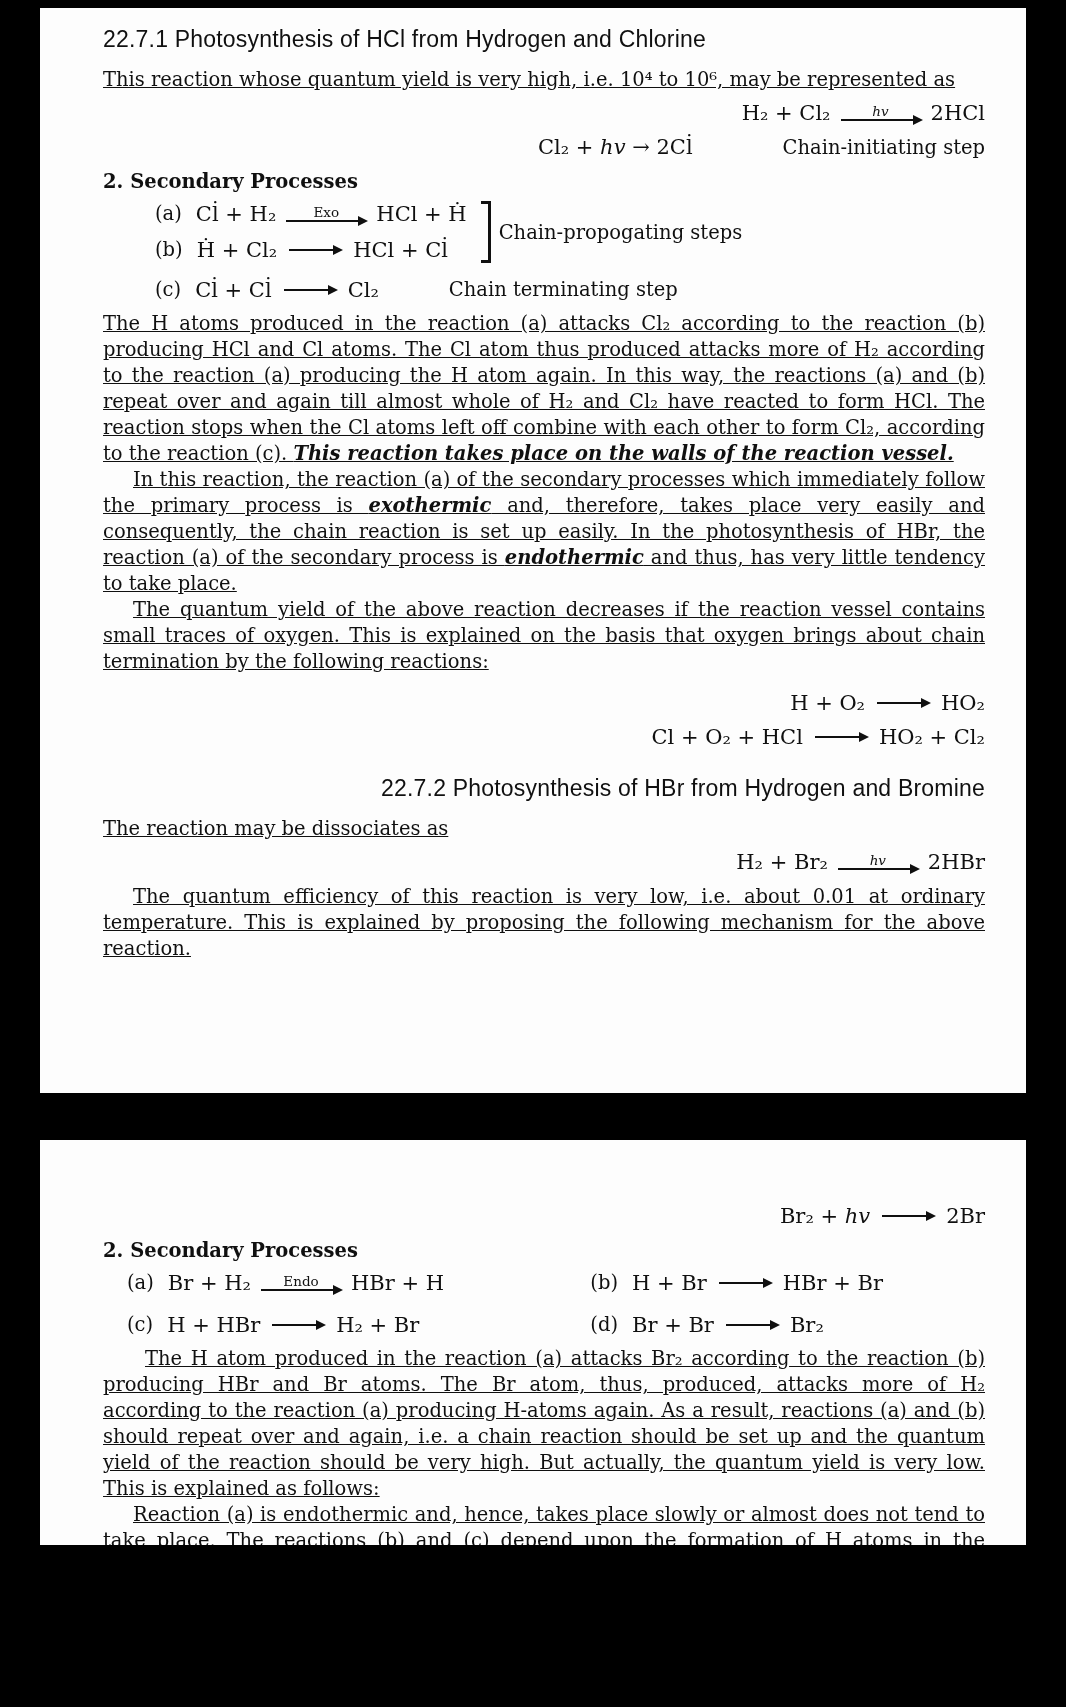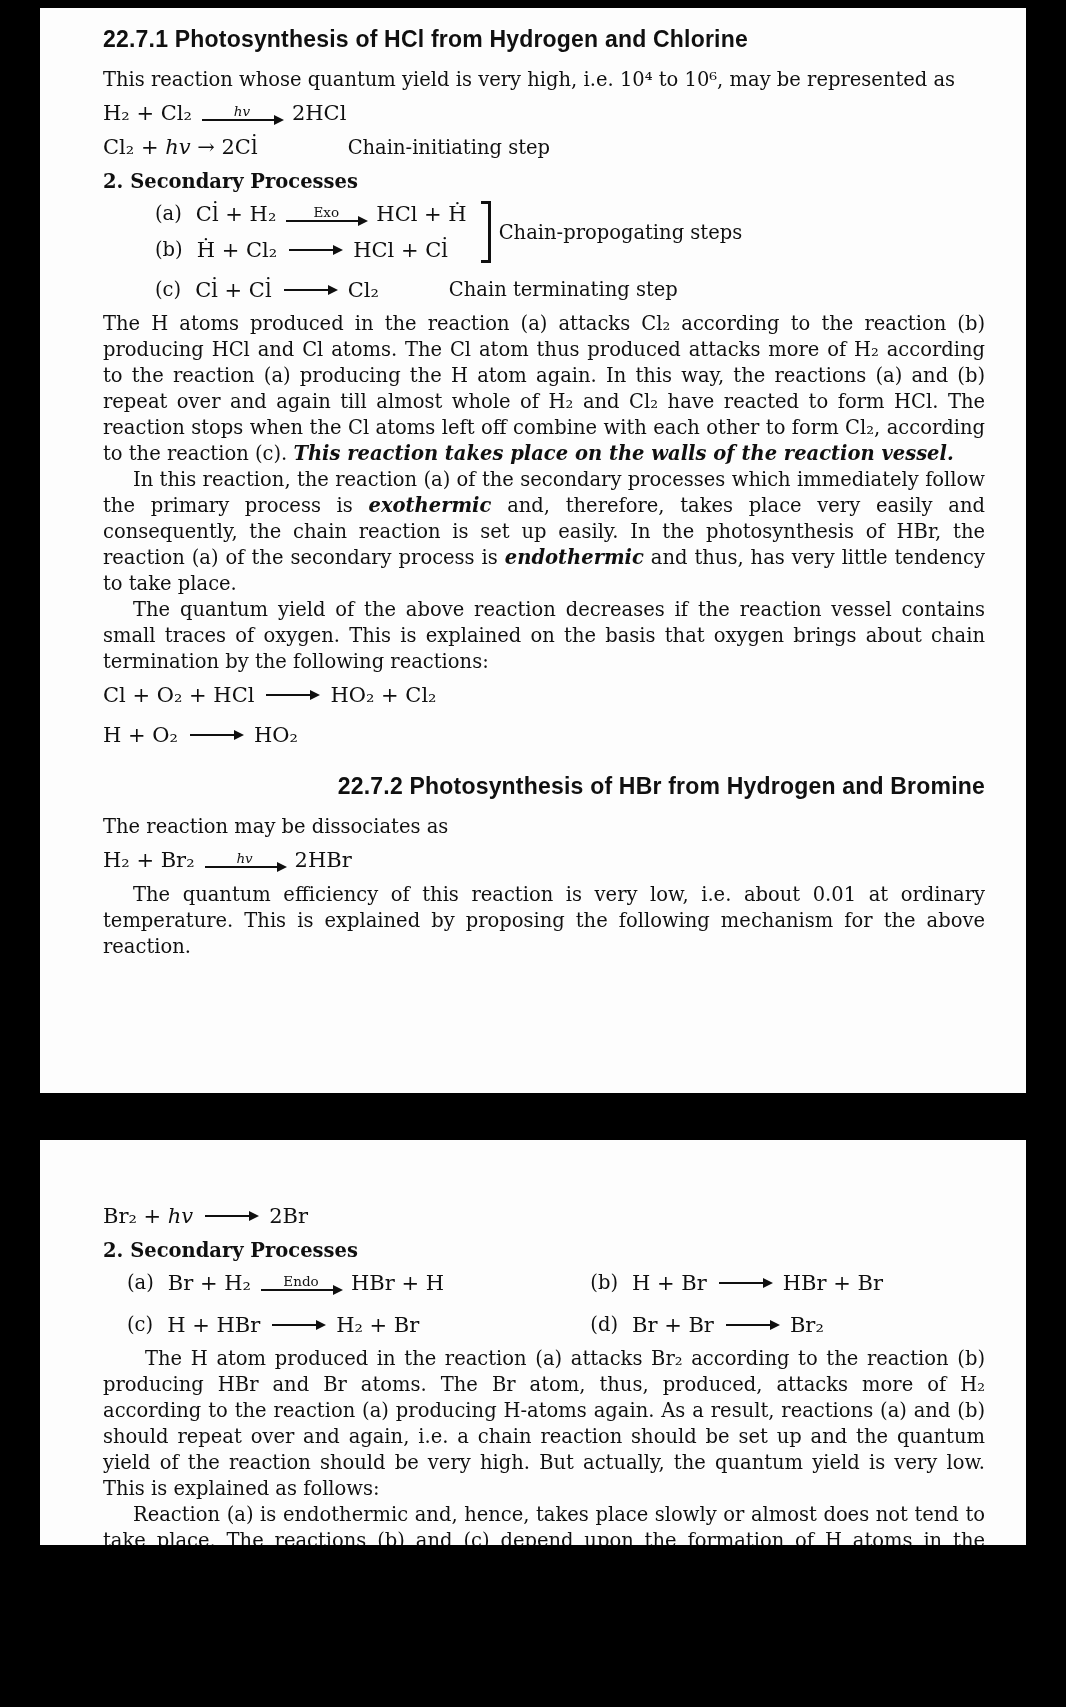--- a/index.html
+++ b/index.html
@@ -14,36 +14,36 @@
     background:#fdfdfd;
     margin-left:40px;
     width:986px;
     overflow:hidden;
   }
   .sheet-1 { margin-top:8px; height:1085px; padding:18px 41px 0 63px; }
   .sheet-2 { margin-top:47px; height:405px; padding:56px 41px 0 63px; }
 
   h1 {
     font-family:"Liberation Sans","DejaVu Sans",sans-serif;
-    font-size:23px; font-weight:bold; letter-spacing:.2px;
+    font-size:23px; font-weight:normal; letter-spacing:.2px;
     margin-bottom:14px;
   }
   h1.second { margin-top:26px;text-align:right; }
 
   p.body {
-    font-size:19.5px; line-height:26px; text-align:justify;
+    font-size:19.5px; line-height:26px; text-align:justify;text-decoration:underline;
   }
   p.indent { text-indent:30px; }
   p.indent-lg { text-indent:42px; }
   .bi { font-weight:bold; font-style:italic; }
   .blabel { font-size:19.5px; line-height:26px; font-weight:bold; margin-top:4px; }
 
   
   .eq-center {
-    display:flex; justify-content:flex-start; align-items:center;
+    display:flex; justify-content:flex-end; align-items:center;
     font-size:21px; margin:8px 0 10px;
   }
   .eq-row {
     display:flex; align-items:center; font-size:21px; line-height:30px;
   }
   .enum { font-size:19.5px; margin-right:14px; }
   .f { white-space:pre; }
   .caption { font-size:19.5px; white-space:pre; }
 
   
@@ -141,29 +141,29 @@
     <span class="f">Cl₂</span>
     <span class="caption cap-gap">Chain terminating step</span>
   </div>
 
   <p class="body"><span>The H atoms produced in the reaction (a) attacks Cl₂ according to the reaction (b) producing HCl and Cl atoms. The Cl atom thus produced attacks more of H₂ according to the reaction (a) producing the H atom again. In this way, the reactions (a) and (b) repeat over and again till almost whole of H₂ and Cl₂ have reacted to form HCl. The reaction stops when the Cl atoms left off combine with each other to form Cl₂, according to the reaction (c). </span><span class="bi">This reaction takes place on the walls of the reaction vessel.</span></p>
 
   <p class="body indent"><span>In this reaction, the reaction (a) of the secondary processes which immediately follow the primary process is </span><span class="bi">exothermic</span><span> and, therefore, takes place very easily and consequently, the chain reaction is set up easily. In the photosynthesis of HBr, the reaction (a) of the secondary process is </span><span class="bi">endothermic</span><span> and thus, has very little tendency to take place.</span></p>
 
   <p class="body indent">The quantum yield of the above reaction decreases if the reaction vessel contains small traces of oxygen. This is explained on the basis that oxygen brings about chain termination by the following reactions:</p>
 
-  <div class="eq-center">
-    <span class="f">Cl + O₂ + HCl</span>
-    <span class="parrow"></span>
-    <span class="f">HO₂ + Cl₂</span>
-  </div>
   <div class="eq-center" style="margin-top:16px">
     <span class="f">H + O₂</span>
     <span class="parrow"></span>
     <span class="f">HO₂</span>
+  </div>
+  <div class="eq-center">
+    <span class="f">Cl + O₂ + HCl</span>
+    <span class="parrow"></span>
+    <span class="f">HO₂ + Cl₂</span>
   </div>
 
   <h1 class="second">22.7.2 Photosynthesis of HBr from Hydrogen and Bromine</h1>
 
   <p class="body">The reaction may be dissociates as</p>
 
   <div class="eq-center">
     <span class="f">H₂ + Br₂</span>
     <span class="larrow">
       <i class="alabel">hv</i>

